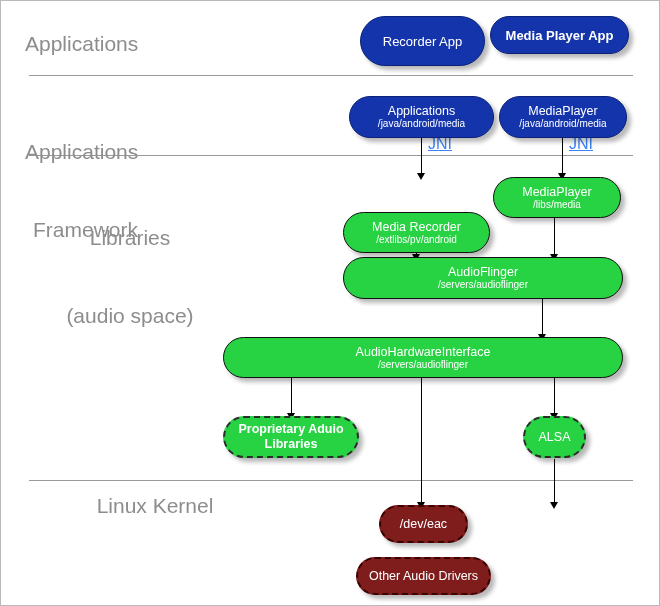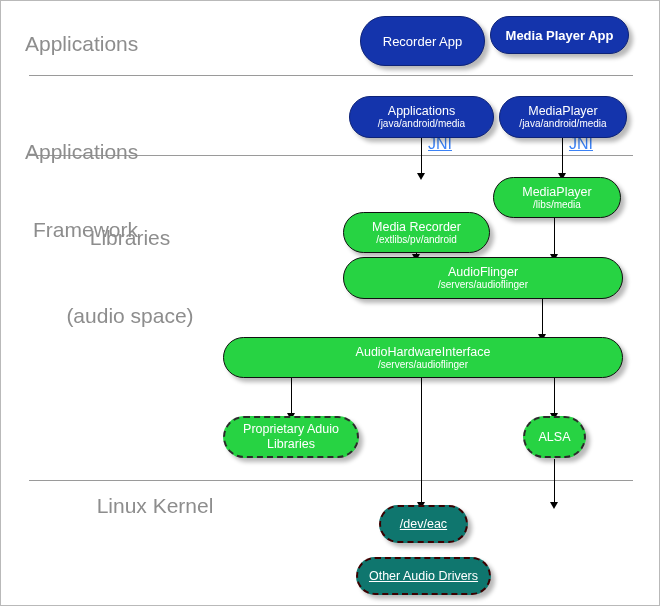--- a/index.html
+++ b/index.html
@@ -73,23 +73,22 @@
   }
   .green {
     background: #27d343;
     border: 1px solid #111111;
   }
   .green-dash {
     background: #27d343;
     border: 2px dashed #2b2b2b;
   }
   .red-dash {
-    background: #0f766e;
+    background: #7f1d1d;
     border: 2px dashed #3a0000;
-    text-decoration: underline;
   }
 
   
   .vline {
     position: absolute;
     width: 1px;
     background: #000000;
   }
   .arrowhead {
     position: absolute;
@@ -190,21 +189,21 @@
   <div class="node green two-line" style="left:342px; top:256px; width:280px; height:42px;">
     <div class="title">AudioFlinger</div>
     <div class="sub">/servers/audioflinger</div>
   </div>
 
   <div class="node green two-line" style="left:222px; top:336px; width:400px; height:41px;">
     <div class="title">AudioHardwareInterface</div>
     <div class="sub">/servers/audioflinger</div>
   </div>
 
-  <div class="node green-dash wrap" style="left:222px; top:415px; width:136px; height:42px;">
+  <div class="node green-dash wrap" style="left:222px; top:415px; width:136px; height:42px;font-weight:bold;">
     <div class="title">Proprietary Aduio Libraries</div>
   </div>
 
   <div class="node green-dash" style="left:522px; top:415px; width:63px; height:42px;">
     <div class="title">ALSA</div>
   </div>
 
   <div class="node red-dash" style="left:378px; top:504px; width:89px; height:38px;">
     <div class="title">/dev/eac</div>
   </div>

